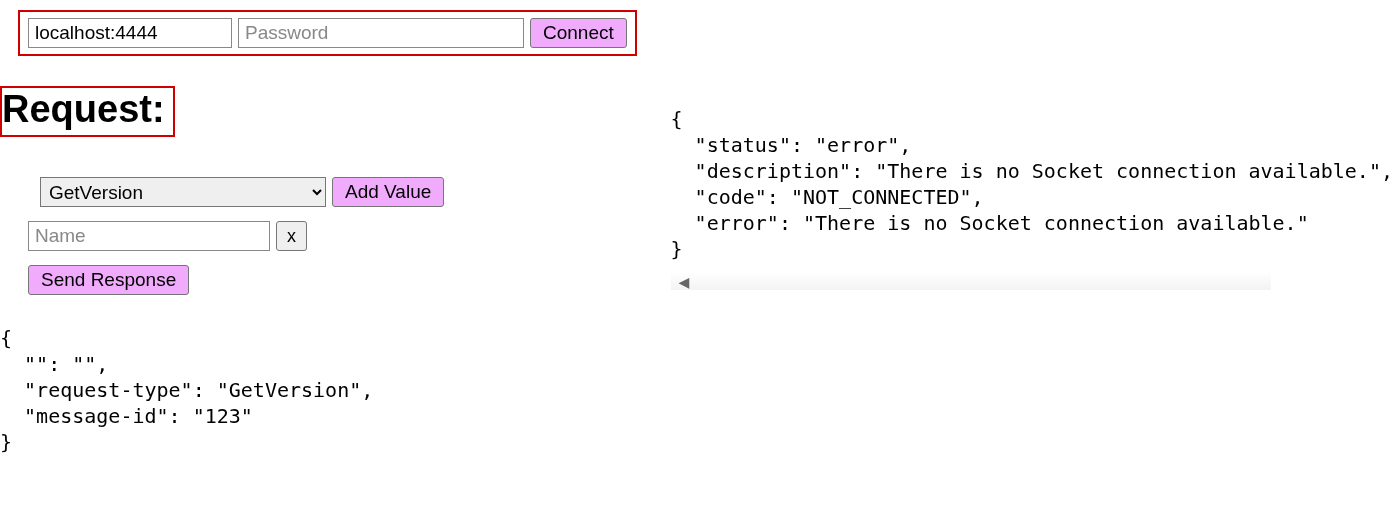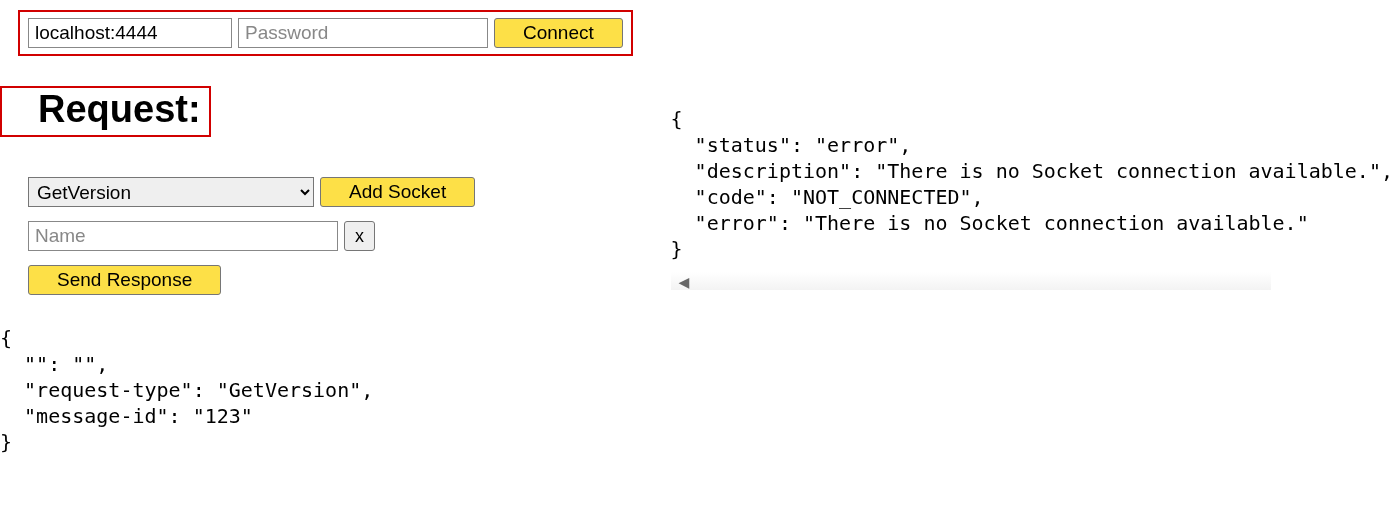--- a/index.html
+++ b/index.html
@@ -24,25 +24,25 @@
     }
     .connect-bar input[type="text"],
     .connect-bar input[type="password"] {
       font-size: 19px;
       padding: 2px 6px;
       border: 1px solid #888;
       height: 30px;
       font-family: Arial, Helvetica, sans-serif;
     }
     .host-input { width: 204px; }
-    .password-input { width: 250px; }
+    .password-input { width: 286px; }
     .btn {
       font-size: 19px;
-      padding: 2px 28px;
-      background: #fde047;
+      padding: 2px 12px;
+      background: #f0abfc;
       border: 1px solid #767676;
       border-radius: 3px;
       height: 30px;
       cursor: pointer;
       font-family: Arial, Helvetica, sans-serif;
     }
     .columns {
       display: flex;
       align-items: flex-start;
       margin-top: 30px;
@@ -52,50 +52,50 @@
     .section-heading {
       border: 2px solid #d10000;
       display: inline-block;
       padding: 0 8px 4px 0;
       margin-bottom: 40px;
     }
     .section-heading h1 {
       font-size: 38px;
       font-weight: bold;
     }
-    .col-left .section-heading { margin-left: 0; padding-left: 36px; }
+    .col-left .section-heading { margin-left: 0; }
     .form-area { margin-left: 28px; }
     .form-row {
       display: flex;
       align-items: center;
       gap: 6px;
       margin-bottom: 14px;
     }
     .form-label {
       font-size: 22px;
       margin-right: 2px;
     }
     select {
       font-size: 19px;
       padding: 2px 4px;
       border: 1px solid #767676;
       height: 30px;
       background: #efefef;
       font-family: Arial, Helvetica, sans-serif;
     }
-    .request-type-select { width: 286px; }
+    .request-type-select { width: 286px; margin-left: 12px; }
     .param-type-select { width: 100px; }
     .param-name-input, .param-value-input {
       font-size: 19px;
       padding: 2px 6px;
       border: 1px solid #888;
       height: 30px;
       font-family: Arial, Helvetica, sans-serif;
     }
-    .param-name-input { width: 310px; }
+    .param-name-input { width: 242px; }
     .param-value-input { width: 258px; }
     .remove-btn {
       font-size: 18px;
       padding: 2px 10px;
       background: #efefef;
       border: 1px solid #767676;
       border-radius: 3px;
       height: 30px;
       cursor: pointer;
       font-family: Arial, Helvetica, sans-serif;
@@ -141,21 +141,21 @@
   <div class="col-left">
     <div class="section-heading">
       <h1>Request:</h1>
     </div>
 
     <div class="form-area">
       <div class="form-row">
         <select class="request-type-select">
           <option>GetVersion</option>
         </select>
-        <button class="btn">Add Socket</button>
+        <button class="btn">Add Value</button>
       </div>
 
       <div class="form-row">
         <input type="text" class="param-name-input" placeholder="Name" style="">
         <button class="remove-btn">x</button>
       </div>
 
       <div class="form-row send-row">
         <button class="btn">Send Response</button>
       </div>

